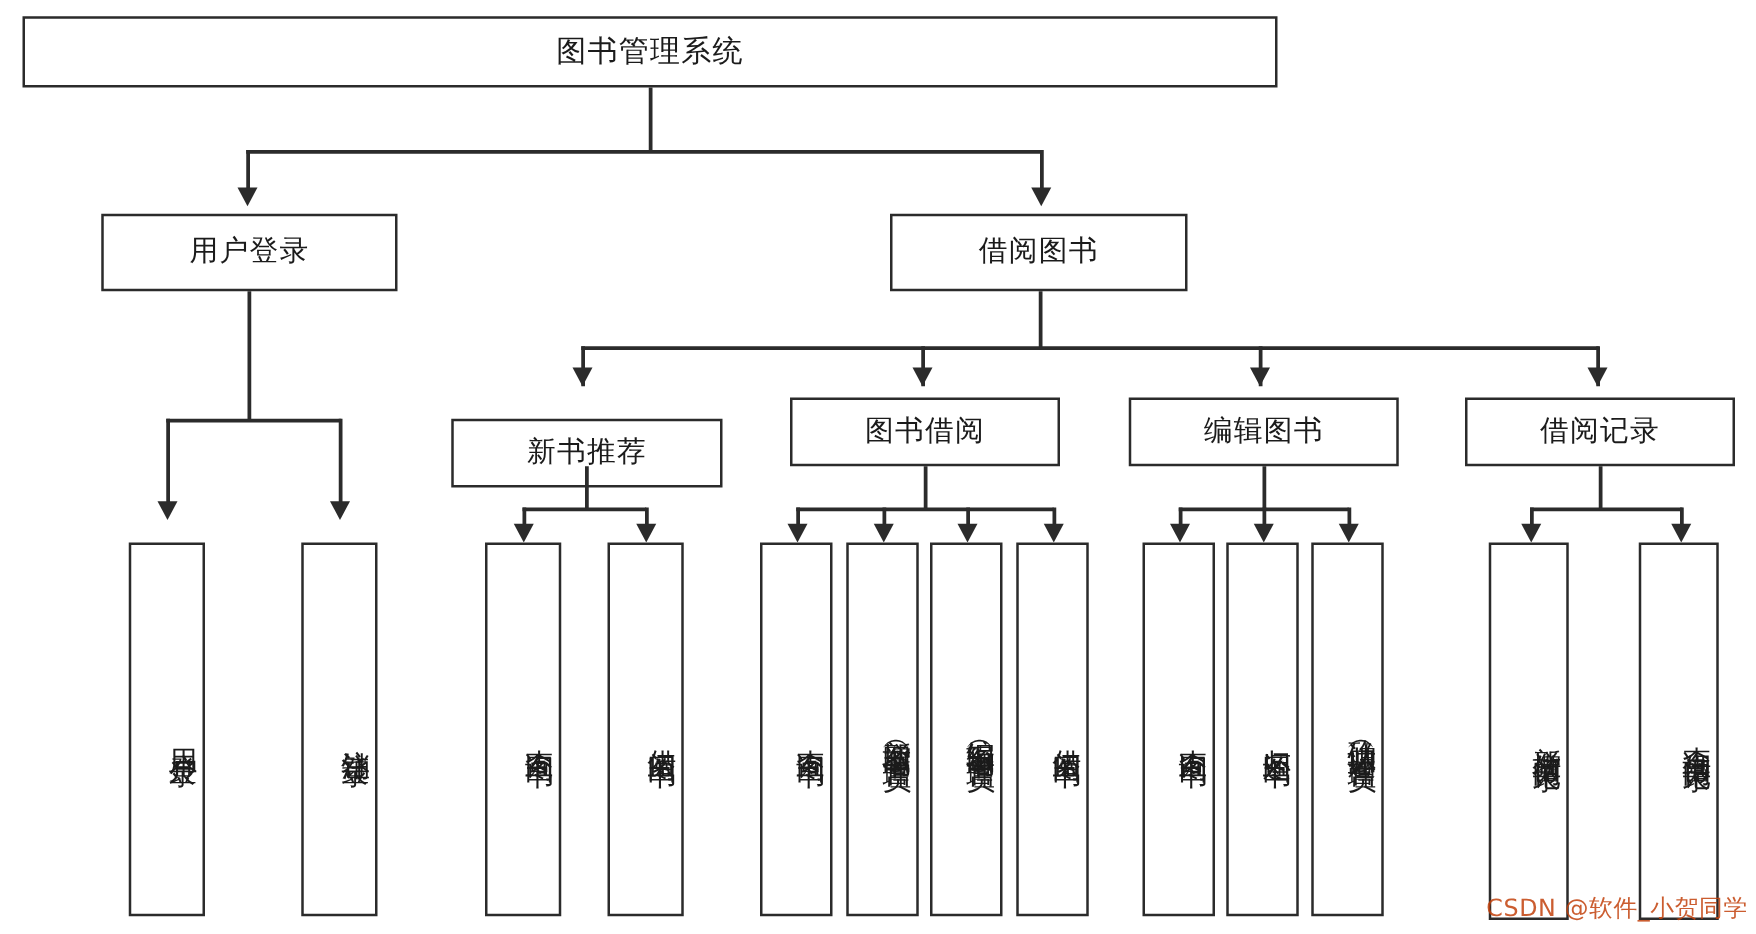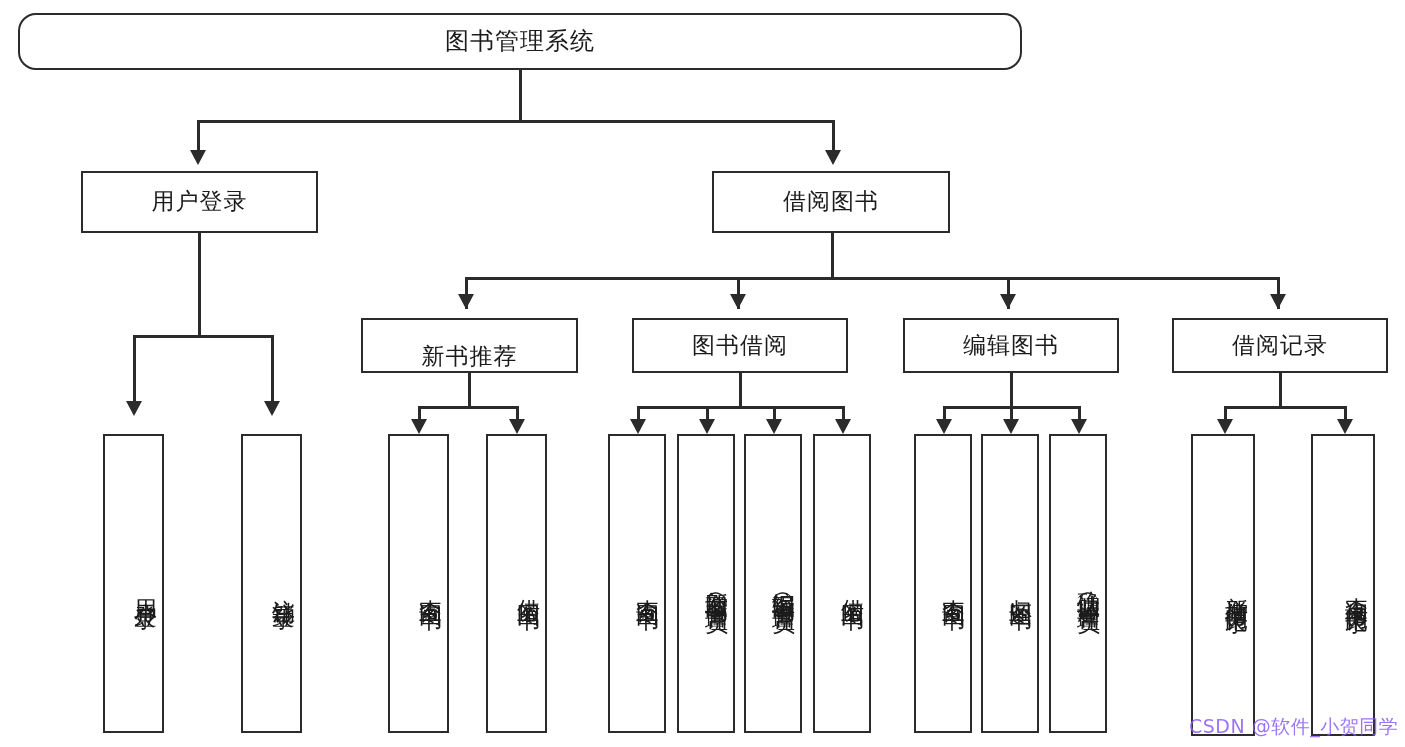--- a/index.html
+++ b/index.html
@@ -61,32 +61,32 @@
     height: 0;
     border-left: 8px solid transparent;
     border-right: 8px solid transparent;
     border-top: 15px solid #2b2b2b;
   }
   #watermark {
     position: absolute;
     left: 1189px;
     top: 714px;
     font-size: 19px;
-    color: #8b5cf6;
+    color: #c2410c;
     letter-spacing: 0.5px;
     white-space: nowrap;
     opacity: 0.85;
   }
 </style>
 </head>
 <body>
 
 <div id="canvas">
 
-  <div class="node h" id="root-node" style="left:18px; top:13px; width:1004px; height:57px;border-radius:18px;">
+  <div class="node h" id="root-node" style="left:18px; top:13px; width:1004px; height:57px;">
     <span>图书管理系统</span>
   </div>
 
   <div class="edge vline" style="left:519px; top:70px; height:52px;"></div>
 
   <div class="edge hline" style="left:197px; top:120px; width:637px;"></div>
 
   <div class="edge vline" style="left:197px; top:120px; height:32px;"></div>
   <div class="arrow" style="left:190px; top:150px;"></div>
   <div class="edge vline" style="left:832px; top:120px; height:32px;"></div>
@@ -110,21 +110,21 @@
   <div class="edge hline" style="left:465px; top:277px; width:814px;"></div>
   <div class="edge vline" style="left:465px; top:277px; height:32px;"></div>
   <div class="arrow" style="left:458px; top:294px;"></div>
   <div class="edge vline" style="left:737px; top:277px; height:32px;"></div>
   <div class="arrow" style="left:730px; top:294px;"></div>
   <div class="edge vline" style="left:1007px; top:277px; height:32px;"></div>
   <div class="arrow" style="left:1000px; top:294px;"></div>
   <div class="edge vline" style="left:1277px; top:277px; height:32px;"></div>
   <div class="arrow" style="left:1270px; top:294px;"></div>
 
-  <div class="node h" style="left:361px; top:318px; width:217px; height:55px;align-items:flex-end;">
+  <div class="node h" style="left:361px; top:335px; width:217px; height:55px;">
     <span>新书推荐</span>
   </div>
   <div class="node h" style="left:632px; top:318px; width:216px; height:55px;">
     <span>图书借阅</span>
   </div>
   <div class="node h" style="left:903px; top:318px; width:216px; height:55px;">
     <span>编辑图书</span>
   </div>
   <div class="node h" style="left:1172px; top:318px; width:216px; height:55px;">
     <span>借阅记录</span>

